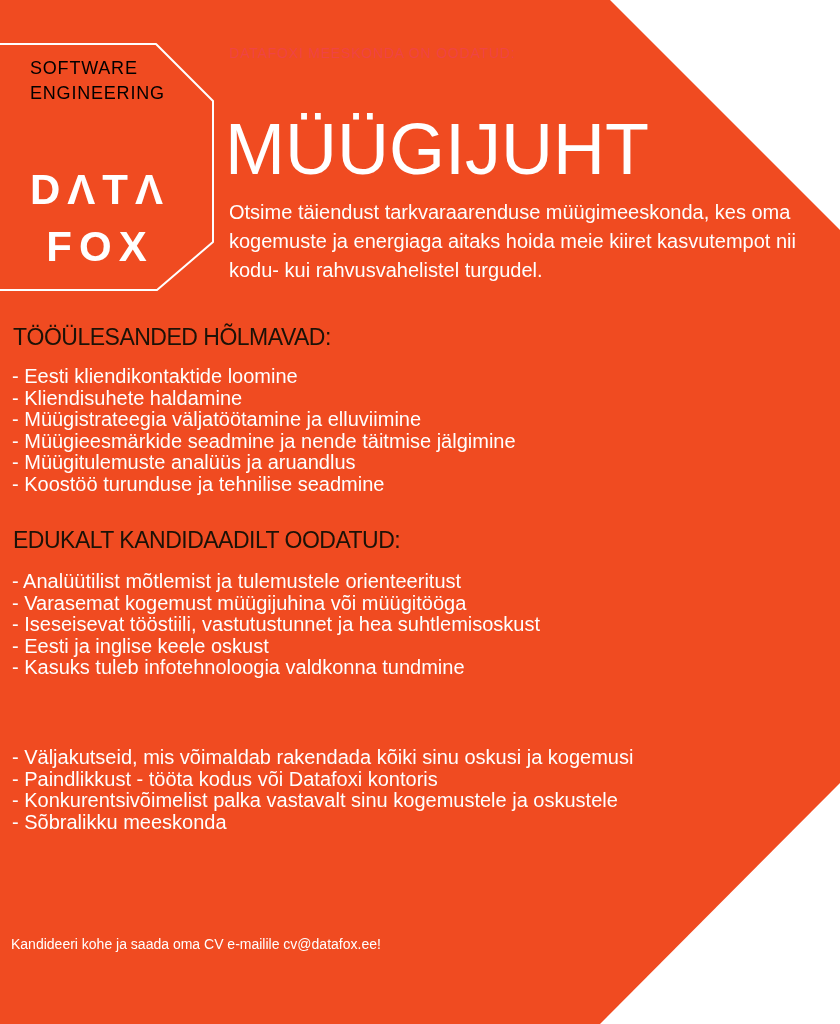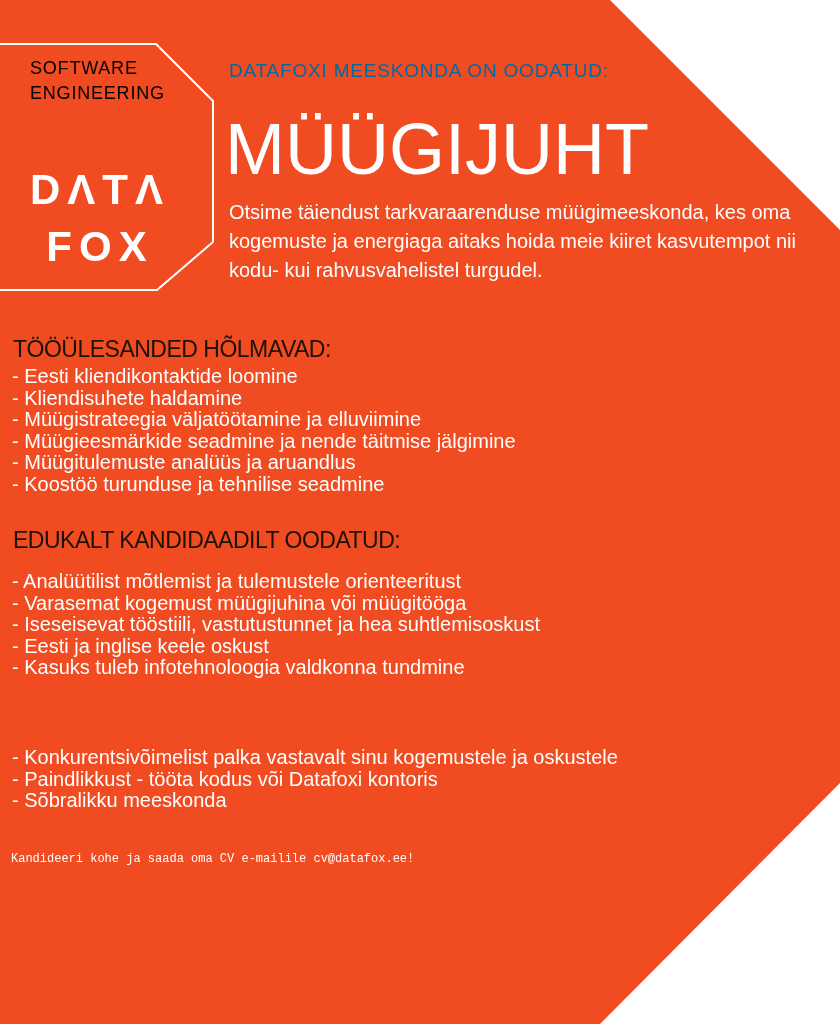--- a/index.html
+++ b/index.html
@@ -24,23 +24,23 @@
     font-size:18px; line-height:25px; letter-spacing:0.8px;
     color:#000000;
   }
   .wordmark {
     position:absolute; left:30px; top:161px;
     font-size:42px; font-weight:bold; line-height:57px; letter-spacing:7px;
     color:#ffffff;
     text-align:center;
   }
   .kicker {
-    position:absolute; left:229px; top:60px;
-    font-size:19px; letter-spacing:0.8px;
-    color:#0369a1;
+    position:absolute; left:229px; top:45px;
+    font-size:14px; letter-spacing:0.8px;
+    color:#ef4444;
   }
   .job-title {
     position:absolute; left:225px; top:110px;
     font-size:72px; font-weight:300; letter-spacing:0; line-height:1.1;
     color:#ffffff; white-space:nowrap;
   }
   .intro {
     position:absolute; left:229px; top:198px;
     font-size:20px; line-height:29px;
     color:#ffffff; white-space:pre-line;
@@ -49,26 +49,26 @@
     position:absolute; left:13px;
     font-size:23px; letter-spacing:-0.5px; font-weight:400;
     color:#1C1207; white-space:nowrap;
   }
   .bullet-list {
     position:absolute; left:12px;
     margin:0; padding:0; list-style:none;
     font-size:20px; line-height:21.5px;
     color:#ffffff; white-space:nowrap;
   }
-  .h-1 { top:336px; }  .ul-1 { top:366px; }
+  .h-1 { top:324px; }  .ul-1 { top:366px; }
   .h-2 { top:527px; }  .ul-2 { top:571px; }
   .h-3 { top:708px; }  .ul-3 { top:747px; }
   .cta {
-    position:absolute; left:11px; top:852px;
-    font-size:12px; color:#ffffff; white-space:nowrap;font-family:Liberation Mono, monospace;
+    position:absolute; left:11px; top:936px;
+    font-size:14px; color:#ffffff; white-space:nowrap;
   }
 </style>
 </head>
 <body>
 
 <div class="poster">
 
   <div class="orange-bg"></div>
 
   <svg class="logo-frame" width="240" height="320" viewBox="0 0 240 320">
@@ -106,20 +106,21 @@
   <div class="section-heading h-2">EDUKALT KANDIDAADILT OODATUD:</div>
   <ul class="bullet-list ul-2">
     <li>- Analüütilist mõtlemist ja tulemustele orienteeritust</li>
     <li>- Varasemat kogemust müügijuhina või müügitööga</li>
     <li>- Iseseisevat tööstiili, vastutustunnet ja hea suhtlemisoskust</li>
     <li>- Eesti ja inglise keele oskust</li>
     <li>- Kasuks tuleb infotehnoloogia valdkonna tundmine</li>
   </ul>
 
   <ul class="bullet-list ul-3">
+    <li>- Väljakutseid, mis võimaldab rakendada kõiki sinu oskusi ja kogemusi</li>
+    <li>- Paindlikkust - tööta kodus või Datafoxi kontoris</li>
     <li>- Konkurentsivõimelist palka vastavalt sinu kogemustele ja oskustele</li>
-    <li>- Paindlikkust - tööta kodus või Datafoxi kontoris</li>
     <li>- Sõbralikku meeskonda</li>
   </ul>
 
   <div class="cta">Kandideeri kohe ja saada oma CV e-mailile cv@datafox.ee!</div>
 
 </div>
 
 </body></html>

